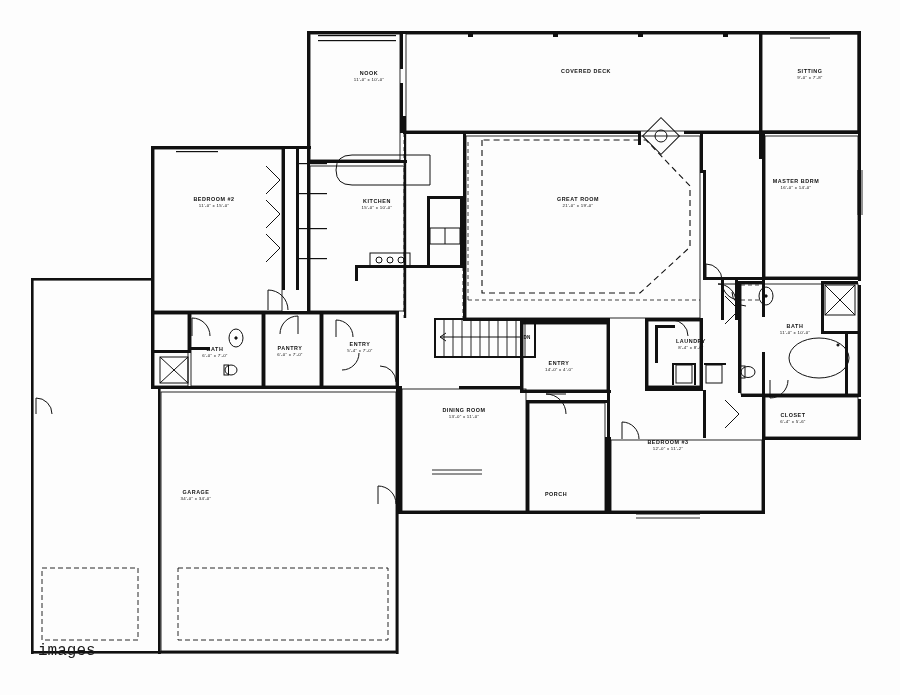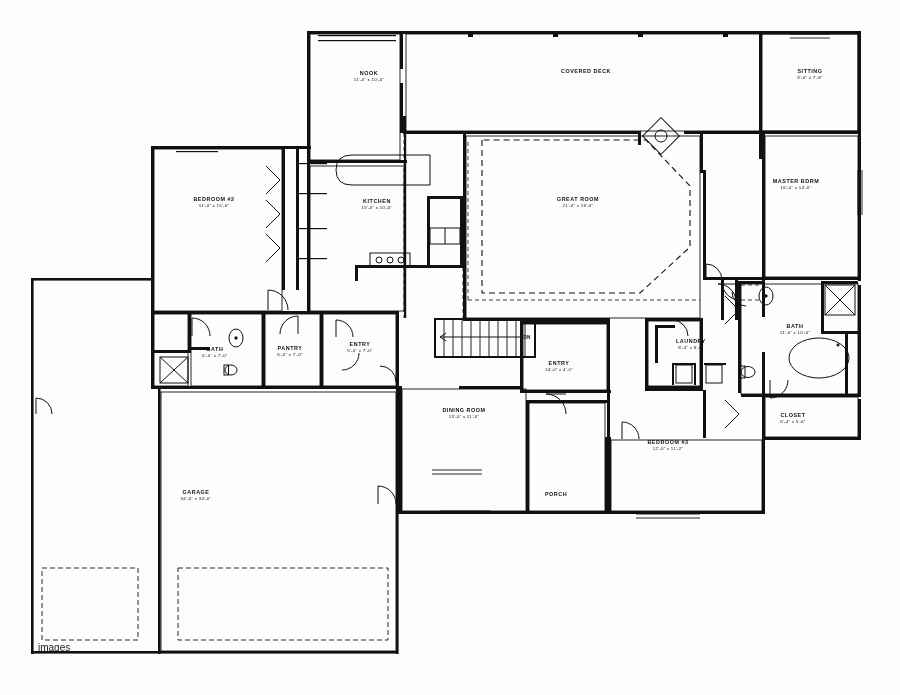--- a/index.html
+++ b/index.html
@@ -51,23 +51,23 @@
     font-size: 4.6px;
     font-weight: 700;
     letter-spacing: 0.3px;
     color: #111;
     transform: translate(-50%, -50%);
   }
   #images-caption {
     position: absolute;
     left: 38px;
     top: 642px;
-    font-size: 10px;
+    font-size: 16px;
     color: #1a1a1a;
-    font-family: Liberation Sans, sans-serif;
+    font-family: Liberation Mono, monospace;
   }
 </style>
 </head>
 <body>
 
 <div id="plan-root">
 
   <svg id="plan-svg" width="900" height="695" viewBox="0 0 900 695">
 
     <rect x="0" y="0" width="900" height="695" fill="#fdfdfd"></rect>

